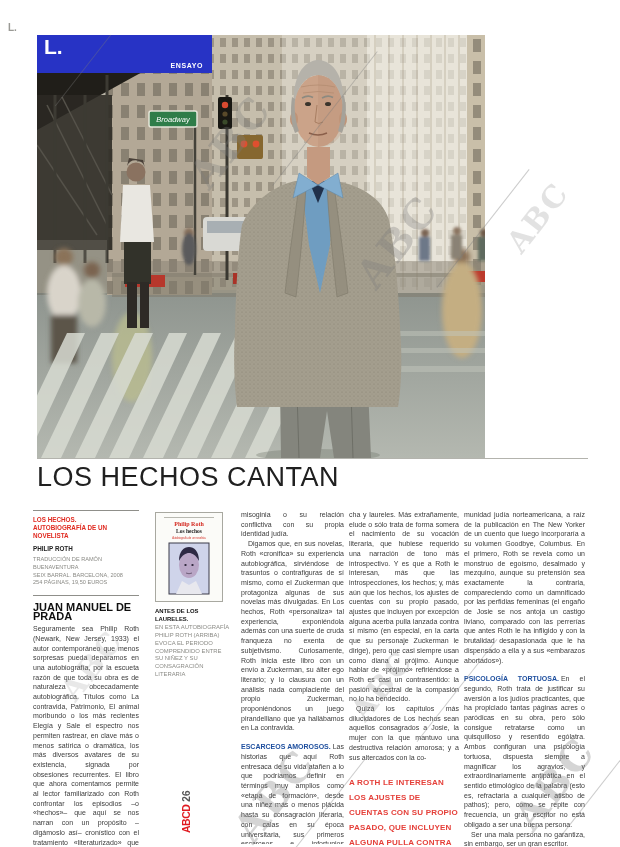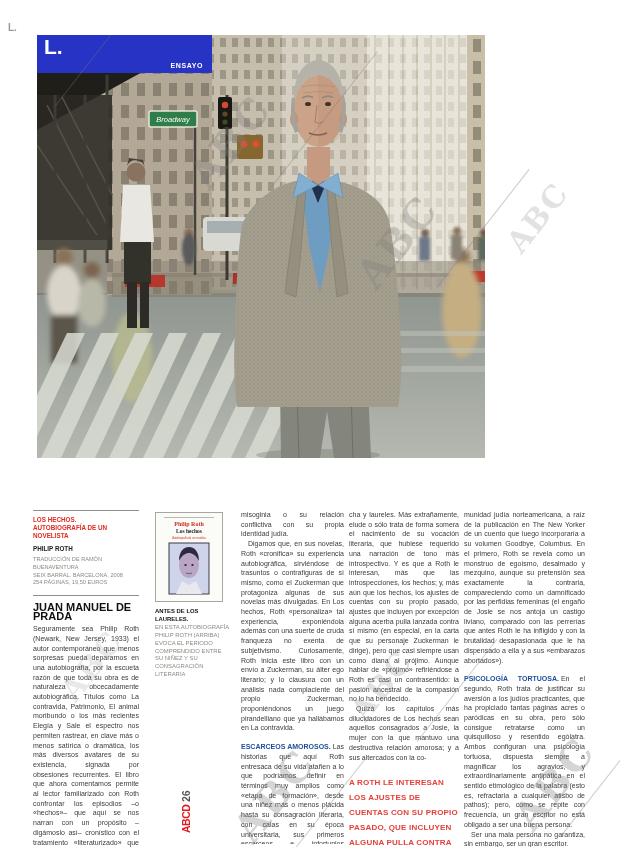--- a/index.html
+++ b/index.html
@@ -265,20 +265,23 @@
         <path d="M264,52 q17,-4 34,0 M266,58 q15,-3 31,0" stroke="#b08a6e" stroke-width="0.7" fill="none"></path>
       </g>
     </svg>
   </div>
 
   <div class="abs" id="kicker">
     <span id="kicker-logo">L.</span>
     <span id="kicker-label">ENSAYO</span>
   </div>
 
+  <div class="abs" id="headline-wrap">
+    <div id="headline">LOS HECHOS CANTAN</div>
+  </div>
 
   <div class="col" id="col1">
     <div id="review-box">
       <div class="review-title">LOS HECHOS.</div>
       <div class="review-title">AUTOBIOGRAFÍA DE UN NOVELISTA</div>
       <div class="review-author">PHILIP ROTH</div>
       <div class="review-credits">
         <div>TRADUCCIÓN DE RAMÓN BUENAVENTURA</div>
         <div>SEIX BARRAL. BARCELONA, 2008</div>
         <div>254 PÁGINAS, 19,50 EUROS</div>

